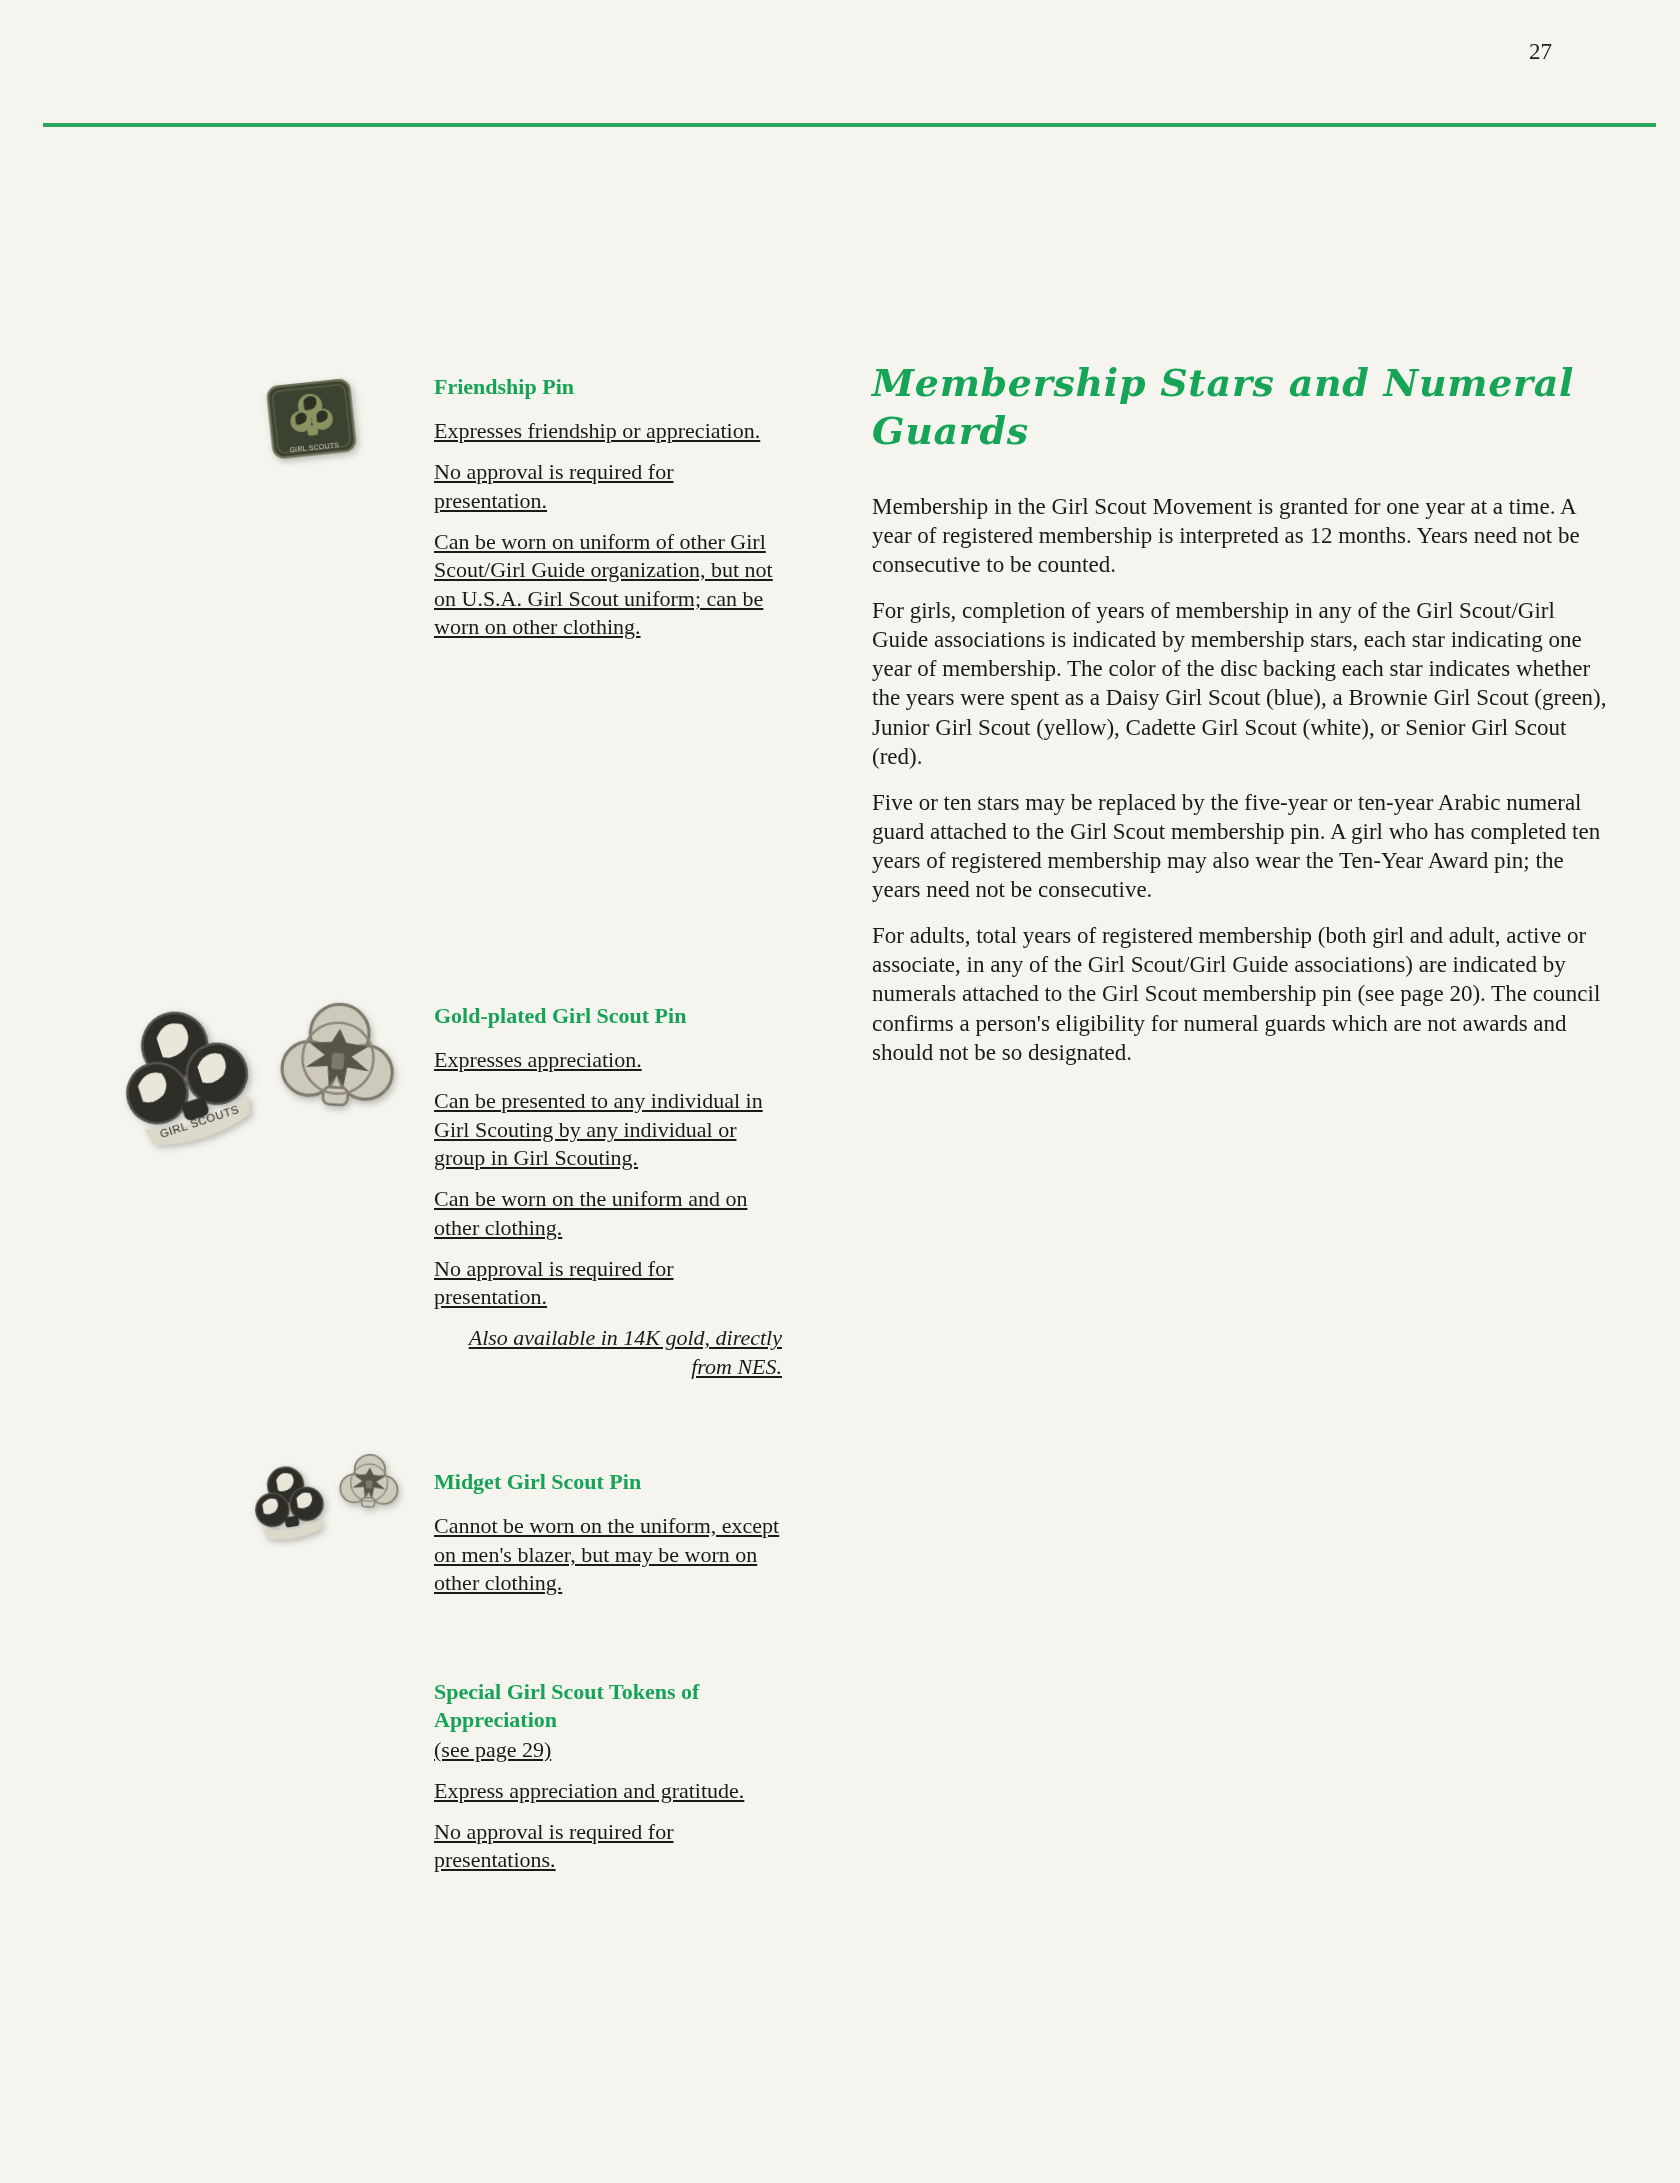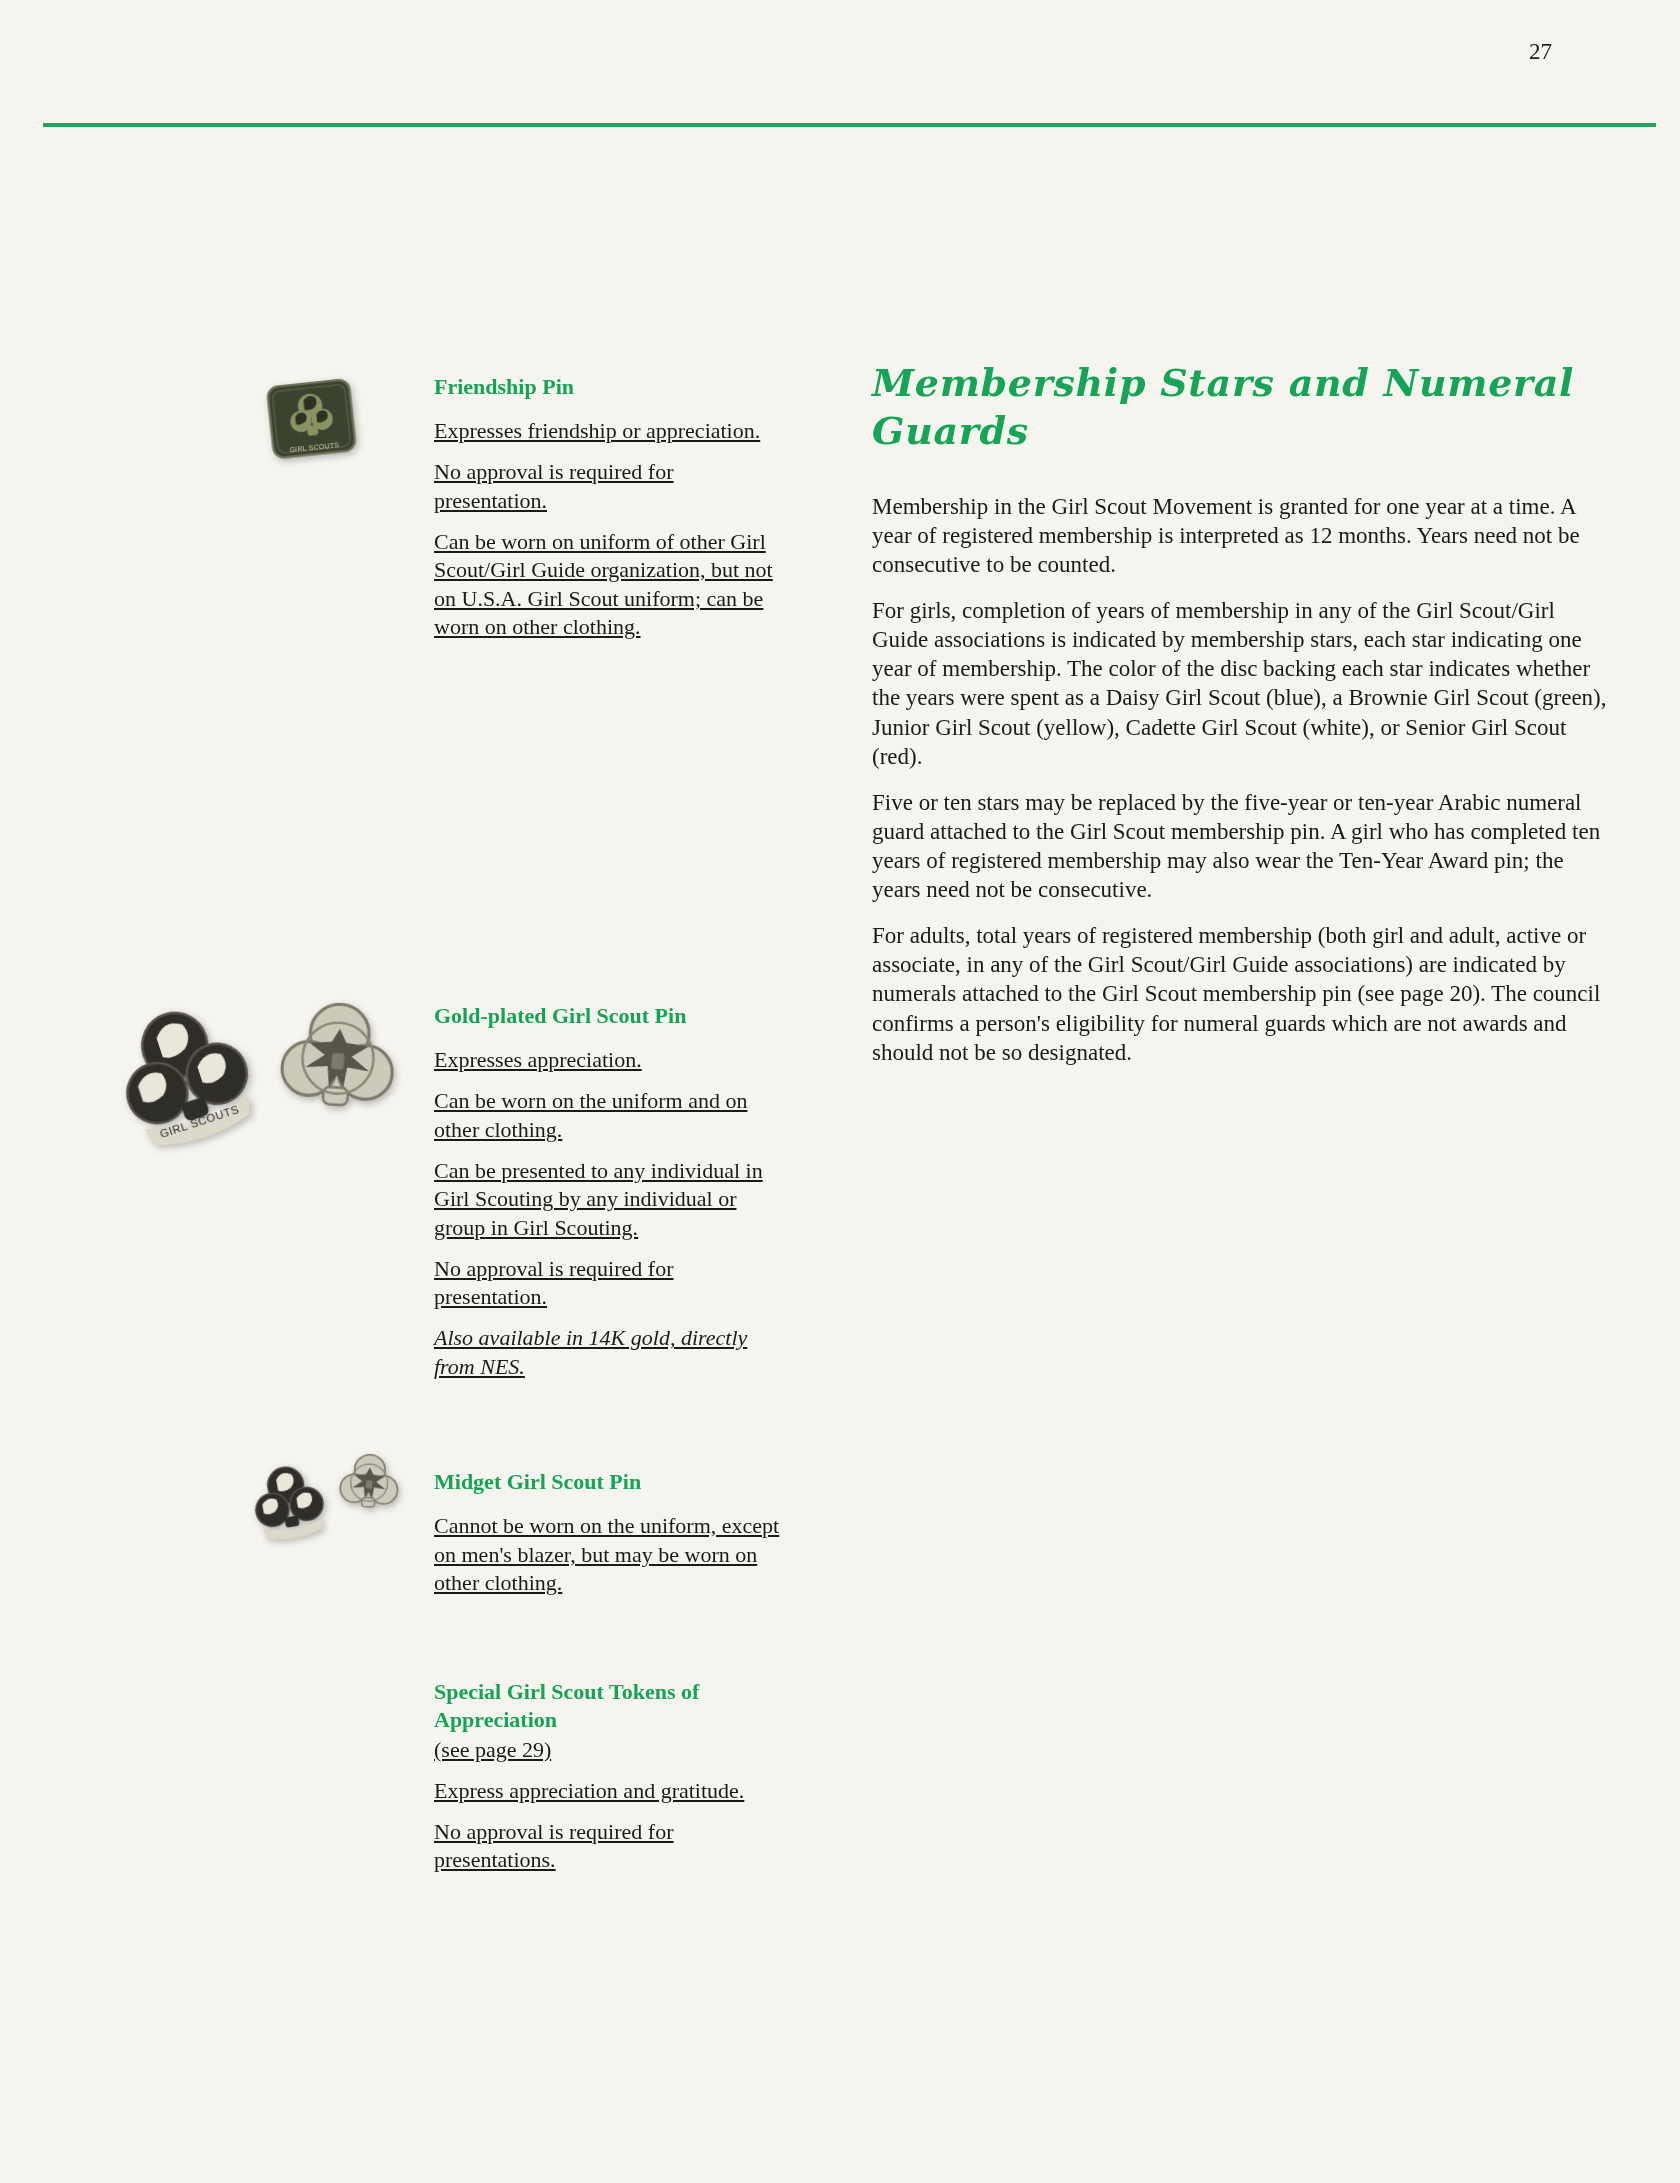--- a/index.html
+++ b/index.html
@@ -24,21 +24,21 @@
     position:absolute; left:434px; width:348px;
     font-size:22px; line-height:1.3;
   }
   .left-section p { margin:0 0 12.4px 0;text-decoration:underline; }
   .green-heading {
     font-size:22px; font-weight:bold; color:#16a355;
     line-height:1.25; margin:0 0 16.6px 0;
   }
   .green-heading.tight { margin-bottom:2.8px; }
   .subnote { margin:0 0 14px 0; }
-  .italic-note { font-style:italic; }
+  .italic-note { font-style:italic;text-align:right; }
   
   .right-col {
     position:absolute; left:836px; top:359px; width:737px;
     font-size:23px; line-height:1.27;margin-left:36px;
   }
   .right-col p { margin:0 0 16.6px 0; }
   .script-title {
     font-family:"DejaVu Serif", serif;
     font-style:italic; font-weight:bold;
     font-size:38px; color:#16a456;
@@ -126,22 +126,22 @@
   <section class="left-section" style="top:373px;">
     <h3 class="green-heading">Friendship Pin</h3>
     <p>Expresses friendship or appreciation.</p>
     <p>No approval is required for presentation.</p>
     <p>Can be worn on uniform of other Girl Scout/Girl Guide organization, but not on U.S.A. Girl Scout uniform; can be worn on other clothing.</p>
   </section>
 
   <section class="left-section" style="top:1002px;">
     <h3 class="green-heading">Gold-plated Girl Scout Pin</h3>
     <p>Expresses appreciation.</p>
+    <p>Can be presented to any individual in Girl Scouting by any individual or group in Girl Scouting.</p>
     <p>Can be worn on the uniform and on other clothing.</p>
-    <p>Can be presented to any individual in Girl Scouting by any individual or group in Girl Scouting.</p>
     <p>No approval is required for presentation.</p>
     <p class="italic-note">Also available in 14K gold, directly from NES.</p>
   </section>
 
   <section class="left-section" style="top:1468px;">
     <h3 class="green-heading">Midget Girl Scout Pin</h3>
     <p>Cannot be worn on the uniform, except on men's blazer, but may be worn on other clothing.</p>
   </section>
 
   <section class="left-section" style="top:1678px;">

